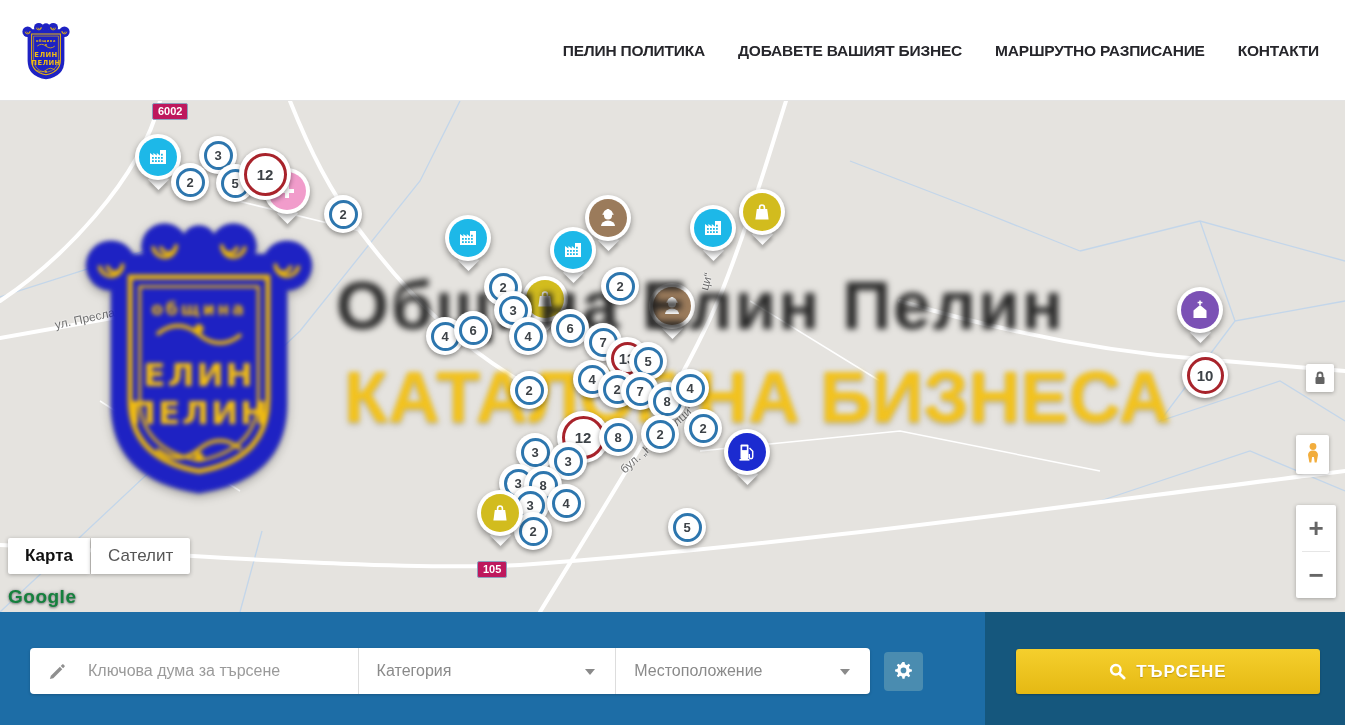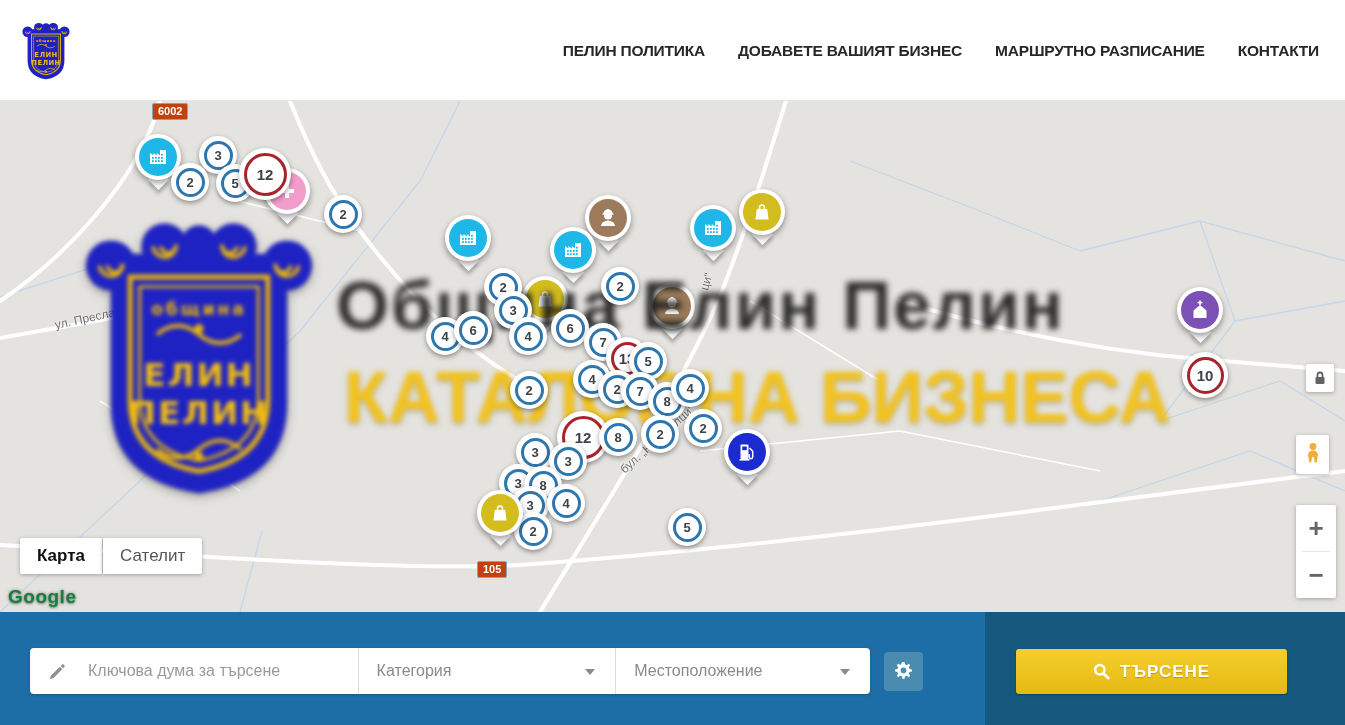--- a/index.html
+++ b/index.html
@@ -16,21 +16,21 @@
   .brand-title { font-size:20px; font-weight:bold; color:#3b3b3b; letter-spacing:.2px; }
   .brand-tagline { font-size:16px; font-weight:bold; color:#e9b310; letter-spacing:.4px; margin-top:2px; }
   .nav { position:absolute; right:26px; top:0; height:101px; display:flex; align-items:center; gap:33px; }
   .nav a { text-decoration:none; color:#26262b; font-size:15.5px; font-weight:bold; letter-spacing:-0.2px; cursor:pointer; }
 
   
   .map-bg { position:absolute; left:0; top:101px; width:1345px; height:511px; background:#e5e3df; z-index:1; }
   .roads { position:absolute; left:0; top:101px; width:1345px; height:511px; z-index:1; }
   .street-label { position:absolute; z-index:2; font-size:12px; color:#6f6f6f;
                   text-shadow:0 0 2px #fff,0 0 2px #fff; white-space:nowrap; }
-  .road-badge { position:absolute; z-index:2; background:#c2410c; color:#fff; font-size:11px; font-weight:bold;
+  .road-badge { position:absolute; z-index:2; background:#be185d; color:#fff; font-size:11px; font-weight:bold;
                 padding:1px 5px 2px; border-radius:2px; border:1px solid #8fa0bd; white-space:nowrap; }
 
   .m-under { position:absolute; left:0; top:0; z-index:3; }
   .watermark { position:absolute; left:0; top:0; z-index:4; pointer-events:none; }
   .m-over  { position:absolute; left:0; top:0; z-index:5; }
   .controls { position:absolute; left:0; top:0; z-index:6; }
 
   .wm-crest { position:absolute; left:84px; top:212px; width:230px; height:287px;
               filter:blur(2.2px) drop-shadow(0 3px 5px rgba(0,0,0,.35)); }
   .wm-title { position:absolute; left:336px; top:266px; font-size:68px; font-weight:bold; letter-spacing:2px;
@@ -49,21 +49,21 @@
   
   .pin { position:absolute; width:46px; height:46px; cursor:pointer; }
   .pin .halo { position:absolute; inset:0; background:#fff; border-radius:50%;
                box-shadow:0 3px 6px rgba(0,0,0,.4); }
   .pin .tail { position:absolute; left:50%; bottom:-7px; width:15px; height:15px; margin-left:-7.5px;
                background:#fff; transform:rotate(45deg); box-shadow:3px 3px 4px rgba(0,0,0,.25); }
   .pin .disc { position:absolute; inset:4px; border-radius:50%; display:flex; align-items:center; justify-content:center; }
   .pin svg { width:24px; height:24px; }
 
   
-  .maptype { position:absolute; left:20px; top:538px; display:flex; }
+  .maptype { position:absolute; left:8px; top:538px; display:flex; }
   .maptype-btn { height:36px; background:#fff; box-shadow:0 1px 4px rgba(0,0,0,.3); display:flex;
                  align-items:center; justify-content:center; font-size:17px; cursor:pointer; padding:0 17px; }
   .maptype-btn.active { font-weight:bold; color:#111; border-radius:2px 0 0 2px; }
   .maptype-btn.idle { color:#565656; margin-left:1px; border-radius:0 2px 2px 0; }
   .glogo { position:absolute; left:8px; top:586px; font-size:19px; font-weight:bold; color:#15803d; letter-spacing:.5px;
            text-shadow:0 0 2px #9e9e9e,0 1px 2px #8a8a8a,0 0 4px #aaa; cursor:pointer; }
   .ctl-btn { position:absolute; background:#fff; box-shadow:0 1px 4px rgba(0,0,0,.3); border-radius:2px;
              display:flex; align-items:center; justify-content:center; cursor:pointer; }
   .lock-btn { left:1306px; top:364px; width:28px; height:28px; }
   .pegman-btn { left:1296px; top:435px; width:33px; height:39px; }
@@ -84,21 +84,21 @@
                       font-family:inherit; }
   .sg-keyword input::placeholder { color:#9a9a9a; opacity:1; }
   .sg-divider { width:1px; background:#ddd; }
   .sg-select { cursor:pointer; padding-left:18px; }
   .sg-cat { width:257px; } .sg-loc { width:254px; }
   .sg-select .lbl { font-size:16px; color:#8a8a8a; }
   .caret { position:absolute; right:20px; top:50%; margin-top:-2px; width:0; height:0;
            border-left:5px solid transparent; border-right:5px solid transparent; border-top:6px solid #8a8a8a; }
   .gear-btn { position:absolute; left:884px; top:40px; width:39px; height:39px; background:#4a8cb0;
               border-radius:4px; display:flex; align-items:center; justify-content:center; cursor:pointer; }
-  .search-btn { position:absolute; left:1016px; top:37px; width:271px; height:45px; border:none; border-radius:3px;
+  .search-btn { position:absolute; left:1016px; top:37px; width:304px; height:45px; border:none; border-radius:3px;
                 background:linear-gradient(#f5cf2d,#e5b913); display:flex; align-items:center; justify-content:center;
                 gap:10px; cursor:pointer; box-shadow:0 1px 2px rgba(0,0,0,.25); }
   .search-btn span { color:#fff; font-size:17px; font-weight:bold; letter-spacing:1px;
                      text-shadow:0 1px 1px rgba(120,90,0,.4); }
 </style>
 </head>
 <body>
 
 <div id="stage">
 

